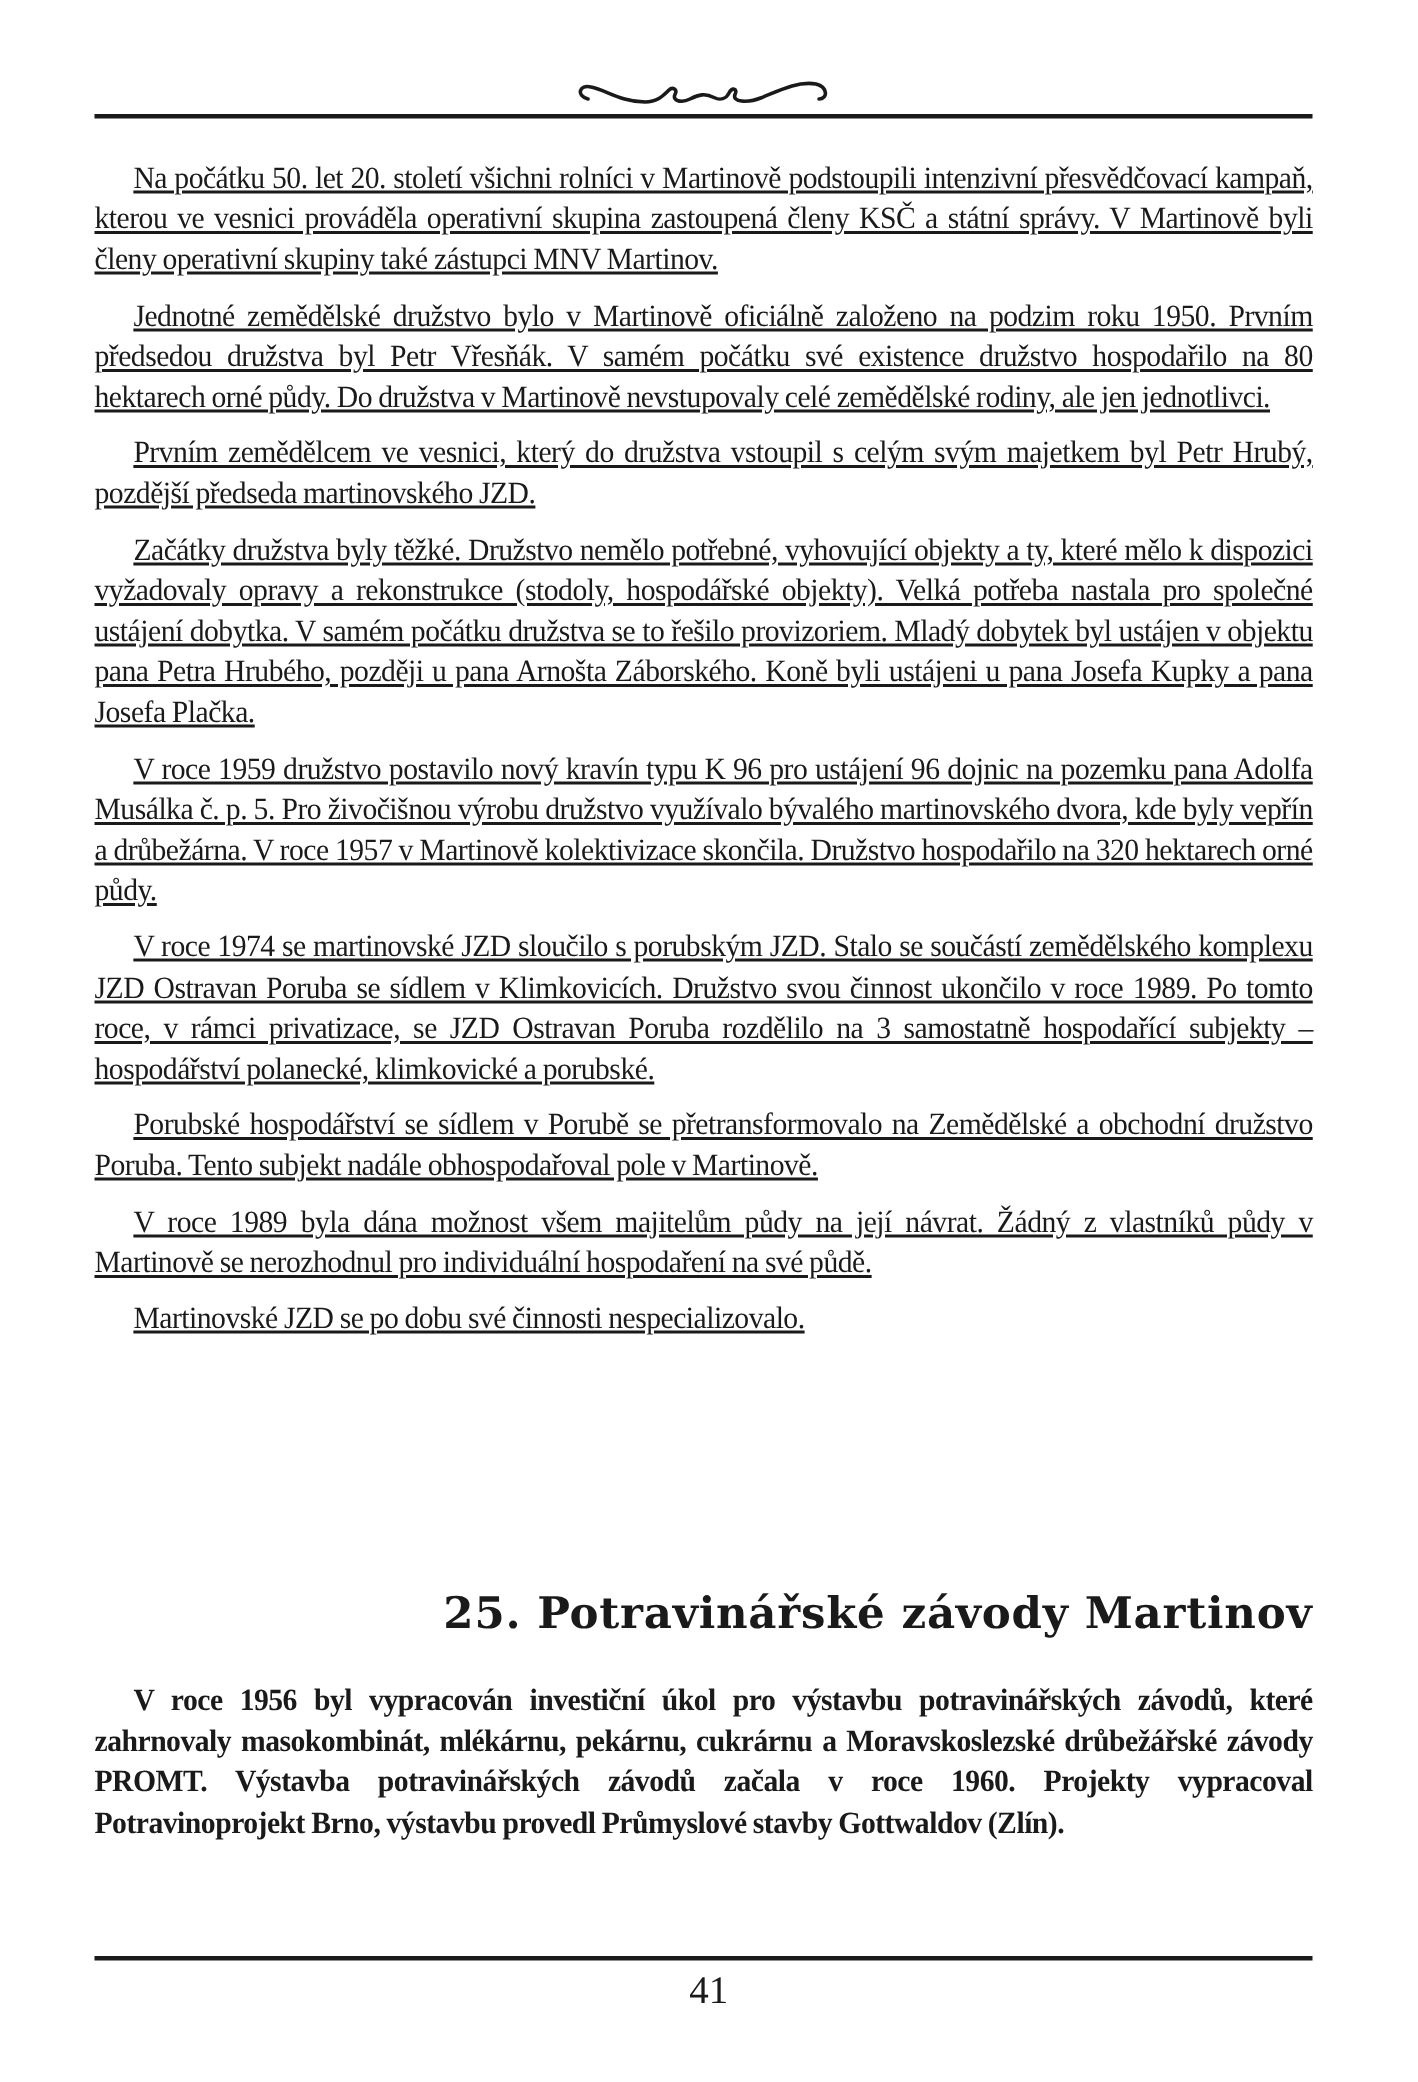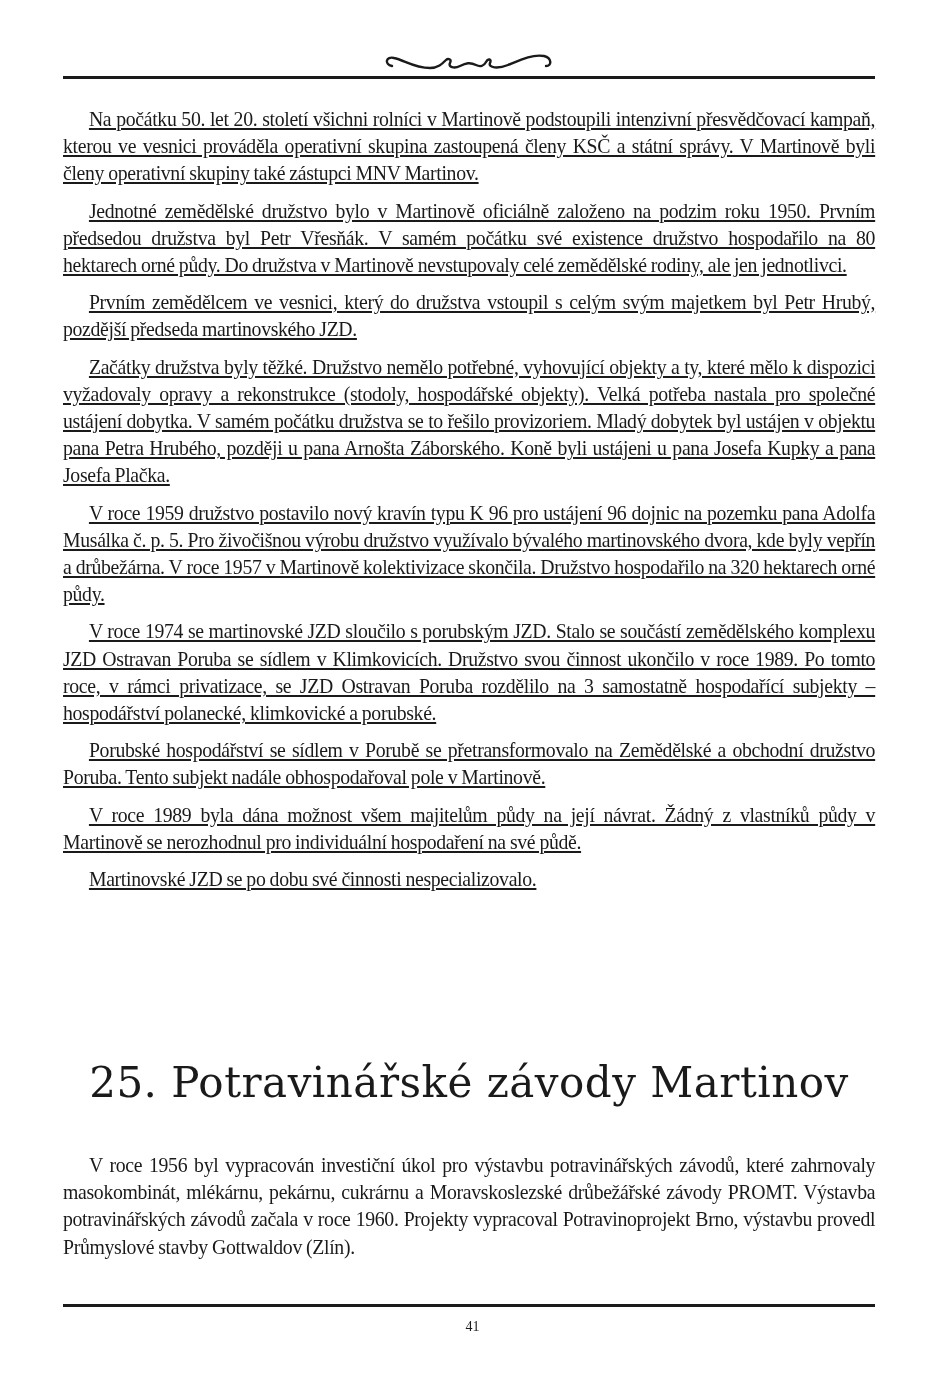--- a/index.html
+++ b/index.html
@@ -55,40 +55,41 @@
       word-spacing: -0.5px;
       transform: scaleX(0.96);
       transform-origin: left top;
       width: 846px;
     }
     .section-title {
       position: absolute;
       left: 63px;
       top: 1058px;
       width: 812px;
-      text-align: center;
+      text-align: right;
       font-family: "DejaVu Serif", "Liberation Serif", serif;
-      font-weight: normal;
-      font-size: 42px;
+      font-weight: bold;
+      font-size: 29px;
       letter-spacing: 0.5px;
       color: #1a1a1a;
     }
     .content-2 {
       position: absolute;
       left: 63px;
-      top: 1152px;
+      top: 1121px;
       width: 812px;
+      font-weight: bold;
     }
     .page-number {
       position: absolute;
       left: 0;
       top: 1314px;
       width: 945px;
       text-align: center;
-      font-size: 14px;
+      font-size: 26px;
       line-height: 26px;
     }
   </style>
 </head>
 <body>
 
 <svg class="ornament" viewBox="0 0 180 26" xmlns="http://www.w3.org/2000/svg">
   <path d="M12,16 C4,14 6,6 14,8 C24,10 34,18 50,18 C58,18 62,14 66,10 C68,8 72,9 70,13 C68,17 74,19 80,16 C86,13 90,12 96,15 C100,17 104,16 106,12 C108,8 112,9 110,13 C108,18 118,19 128,15 C140,10 152,4 164,6 C172,8 172,16 166,16" fill="none" stroke="#1a1a1a" stroke-width="2.4" stroke-linecap="round"></path>
 </svg>
 <div class="rule-top"></div>

